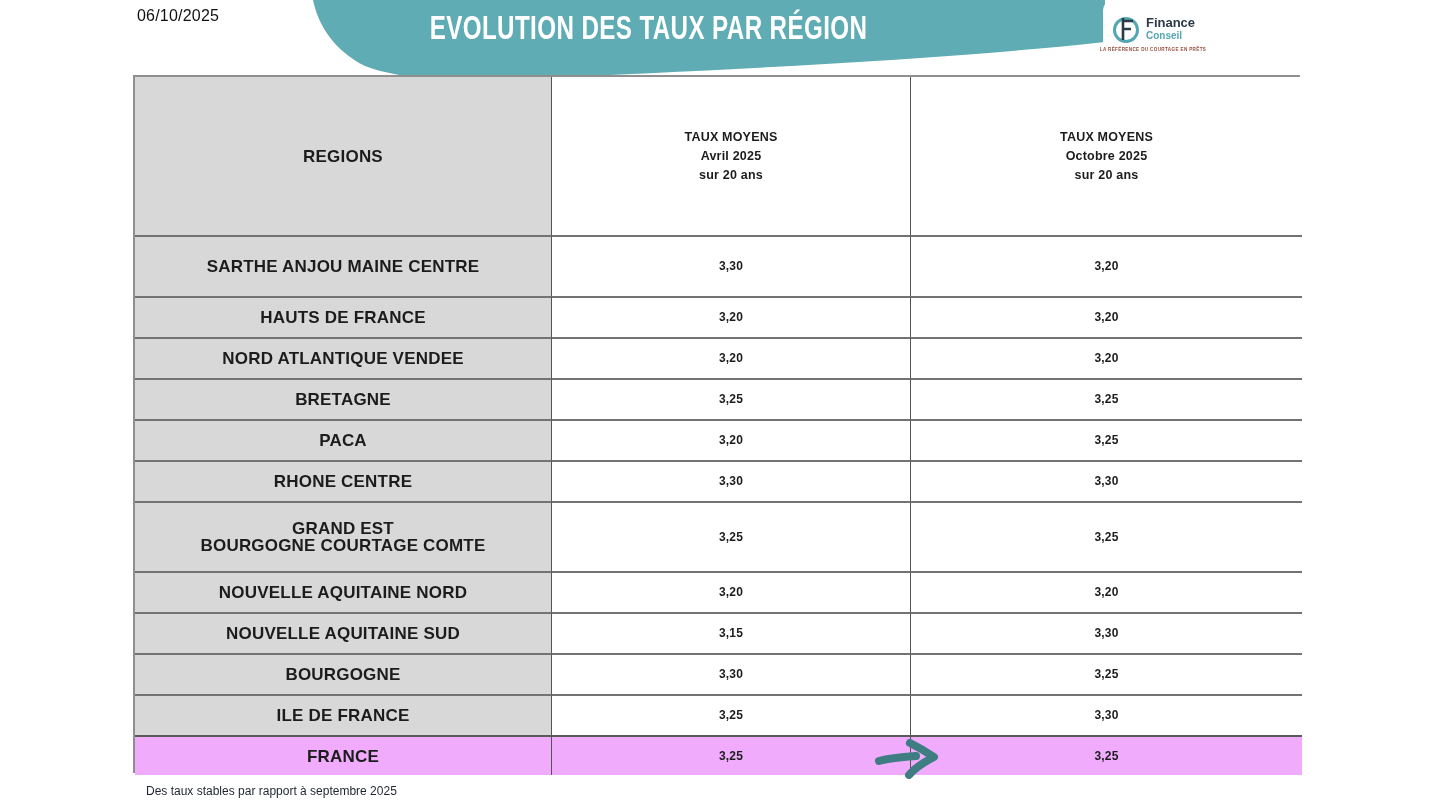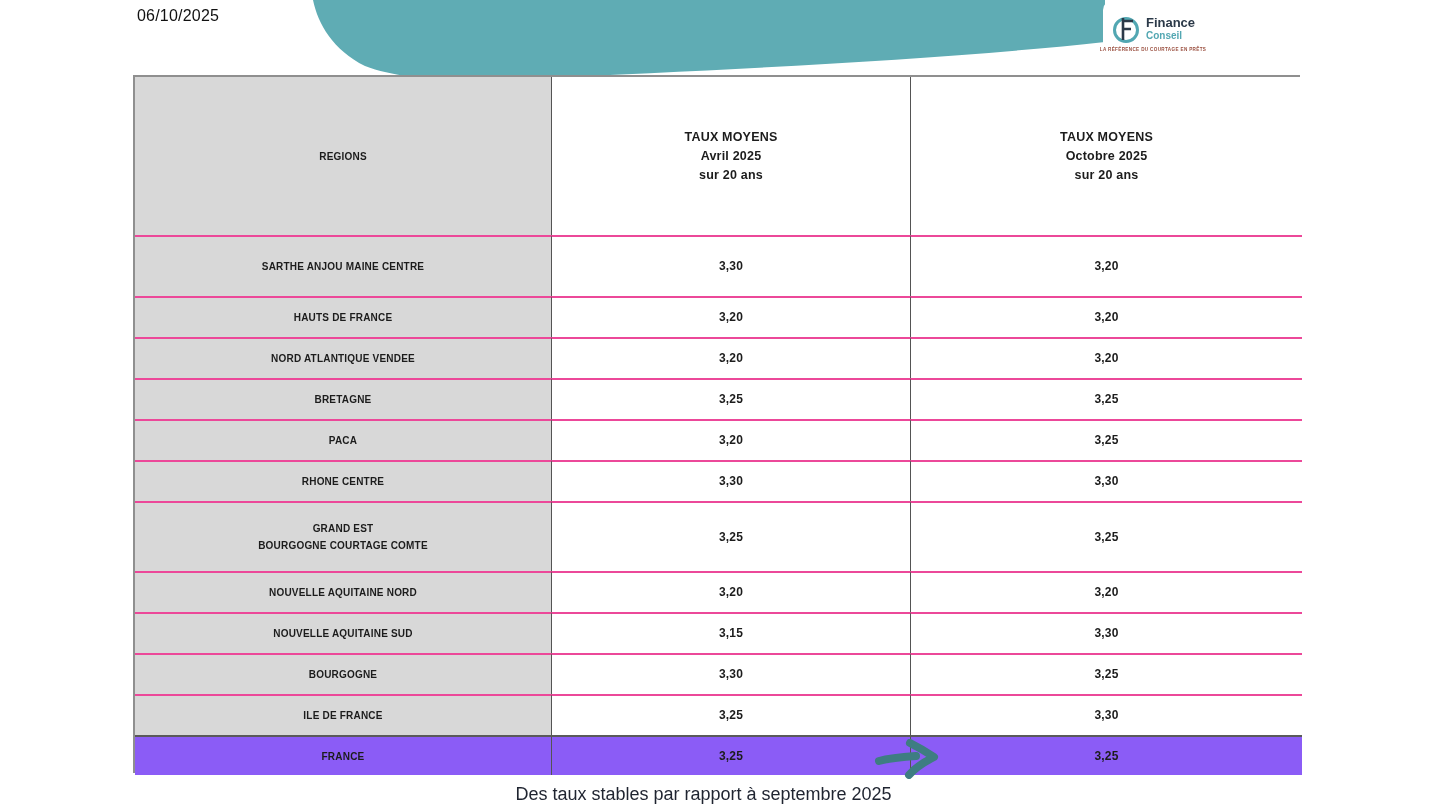--- a/index.html
+++ b/index.html
@@ -61,55 +61,58 @@
     left: 133px; top: 75px; width: 1167px; height: 698px;
     display: grid;
     grid-template-columns: 416px 359px 392px;
     grid-template-rows: 158px 61px 41px 41px 41px 41px 41px 70px 41px 41px 41px 41px 40px;
     border: 2px solid #8f8f8f;
   }
   .trow { display: contents; }
   .cell {
     display: flex; align-items: center; justify-content: center;
     font-weight: bold; color: #1c1c1c;
-    border-top: 2px solid #ec4899;
+    border-top: 2px solid #737373;
     text-align: center;
     letter-spacing: .2px;
     line-height: 17px;
   }
   .head .cell { border-top: none; }
-  .c1 { background: #d8d8d8; font-size: 10px; white-space: pre-line; }
+  .c1 { background: #d8d8d8; font-size: 17px; white-space: pre-line; }
   .c2, .c3 { background: #ffffff; font-size: 12px; border-left: 1.5px solid #545454; text-align: center; }
   .head .c2, .head .c3 { font-size: 12.5px; line-height: 19px; white-space: pre-line; }
-  .hl .c1, .hl .c2, .hl .c3 { background: #8b5cf6; }
+  .hl .c1, .hl .c2, .hl .c3 { background: #f0abfc; }
   .hl .cell { border-top-color: #5a5a5a; }
 
   
   .arrow { left: 874px; top: 739px; width: 70px; height: 40px; }
 
   
   .footnote {
-    left: 120px; top: 784px; width: 1167px;
-    text-align: center;
-    font-size: 18px; color: #1f2430;
+    left: 146px; top: 784px; width: 1167px;
+    text-align: left;
+    font-size: 12px; color: #1f2430;
   }
 </style>
 </head>
 <body>
 
 <div class="abs date">06/10/2025</div>
 
 <div class="abs banner">
   <svg width="800" height="84" viewBox="0 0 800 84">
     <path d="M 8 0
              C 13 24, 28 50, 60 66
              C 96 80, 152 82, 232 78
              C 430 70, 655 58, 800 42
              L 800 0 Z" fill="#5FACB4"></path>
   </svg>
+  <div class="banner-title-wrap">
+    <span class="banner-title">EVOLUTION DES TAUX PAR RÉGION</span>
+  </div>
 </div>
 
 <div class="abs logo-card">
   <div class="logo-row">
     <svg width="30" height="32" viewBox="0 0 30 32">
       <circle cx="15" cy="17" r="11.5" fill="none" stroke="#52a7b2" stroke-width="3"></circle>
       <path d="M 12 5 L 12 27 M 12 8 L 22 8 M 12 16 L 20 16" fill="none" stroke="#2b3948" stroke-width="2.6"></path>
     </svg>
     <div class="logo-names">
       <span class="logo-name-top">Finance</span>

